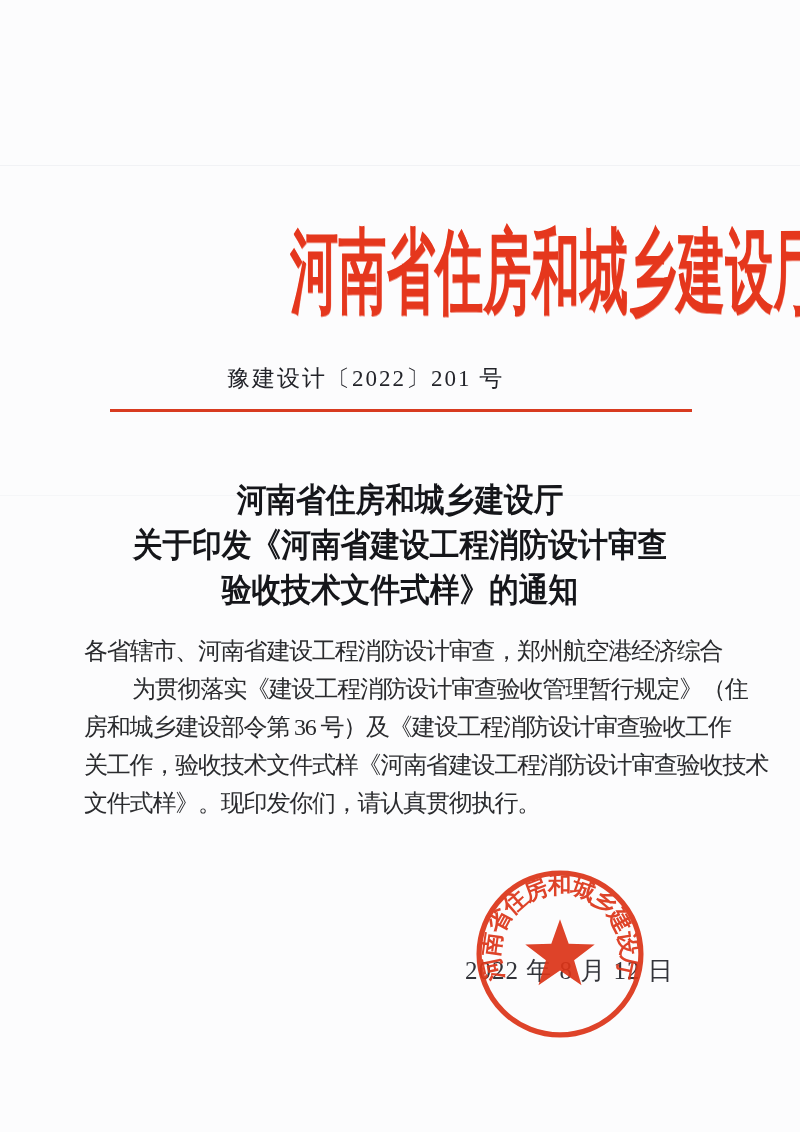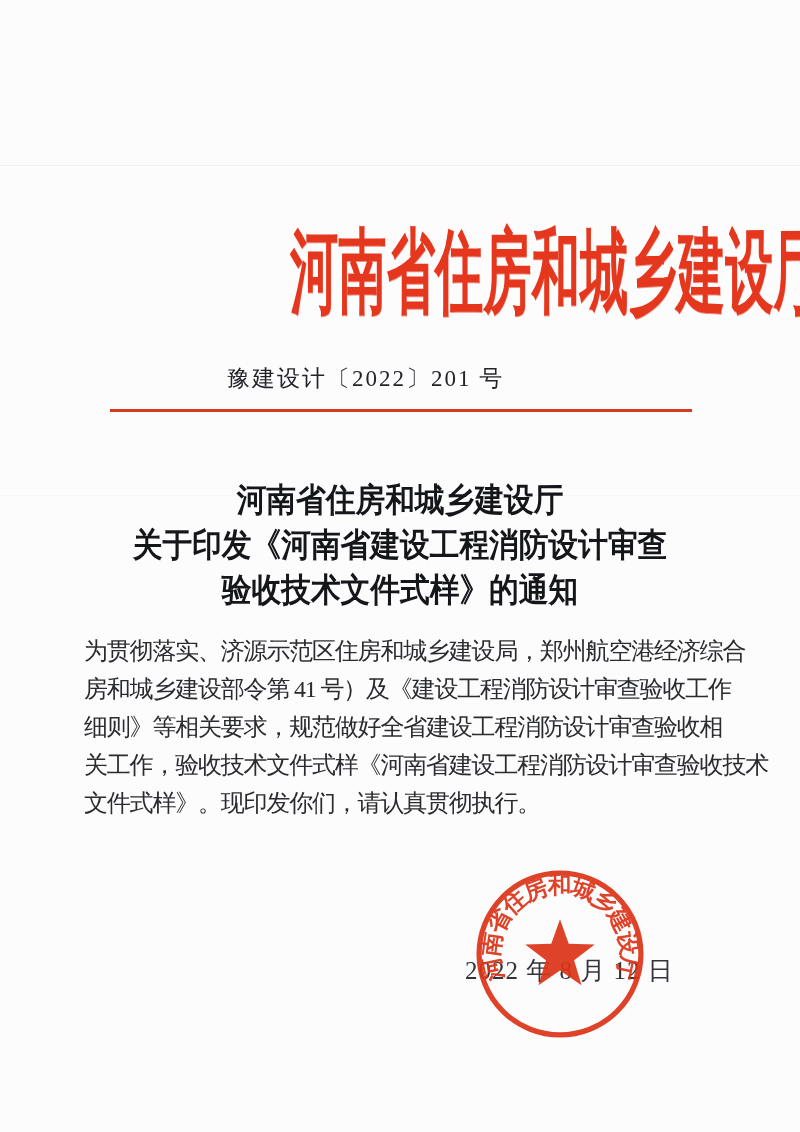--- a/index.html
+++ b/index.html
@@ -101,23 +101,23 @@
 
   <div class="red-rule"></div>
 
   <div class="doc-title">
     <span class="line">河南省住房和城乡建设厅</span>
     <span class="line">关于印发《河南省建设工程消防设计审查</span>
     <span class="line">验收技术文件式样》的通知</span>
   </div>
 
   <div class="body-block">
-    <div class="body-line">为贯彻落实、济源示范区住房和城乡建设局，郑州航空港经济综合</div>
-    <div class="body-line">房和城乡建设部令第 41 号）及《建设工程消防设计审查验收工作</div>
-    <div class="body-line">细则》等相关要求，规范做好全省建设工程消防设计审查验收相</div>
+    <div class="body-line">各省辖市、河南省建设工程消防设计审查，郑州航空港经济综合</div>
+    <div class="body-line indent">为贯彻落实《建设工程消防设计审查验收管理暂行规定》（住</div>
+    <div class="body-line">房和城乡建设部令第 36 号）及《建设工程消防设计审查验收工作</div>
     <div class="body-line">关工作，验收技术文件式样《河南省建设工程消防设计审查验收技术</div>
     <div class="body-line">文件式样》。现印发你们，请认真贯彻执行。</div>
   </div>
 
   <div class="issue-date">2022 年 8 月 12 日</div>
 
   <div class="seal">
     <svg viewBox="0 0 200 200">
       <circle cx="100" cy="100" r="93" fill="none" stroke="#dc3418" stroke-width="6"></circle>
       <polygon fill="#dc3418" points="100,60 90,88.2 60.1,89 83.8,107.3 75.3,136 100,119 124.7,136 116.2,107.3 139.9,89 110,88.2"></polygon>

